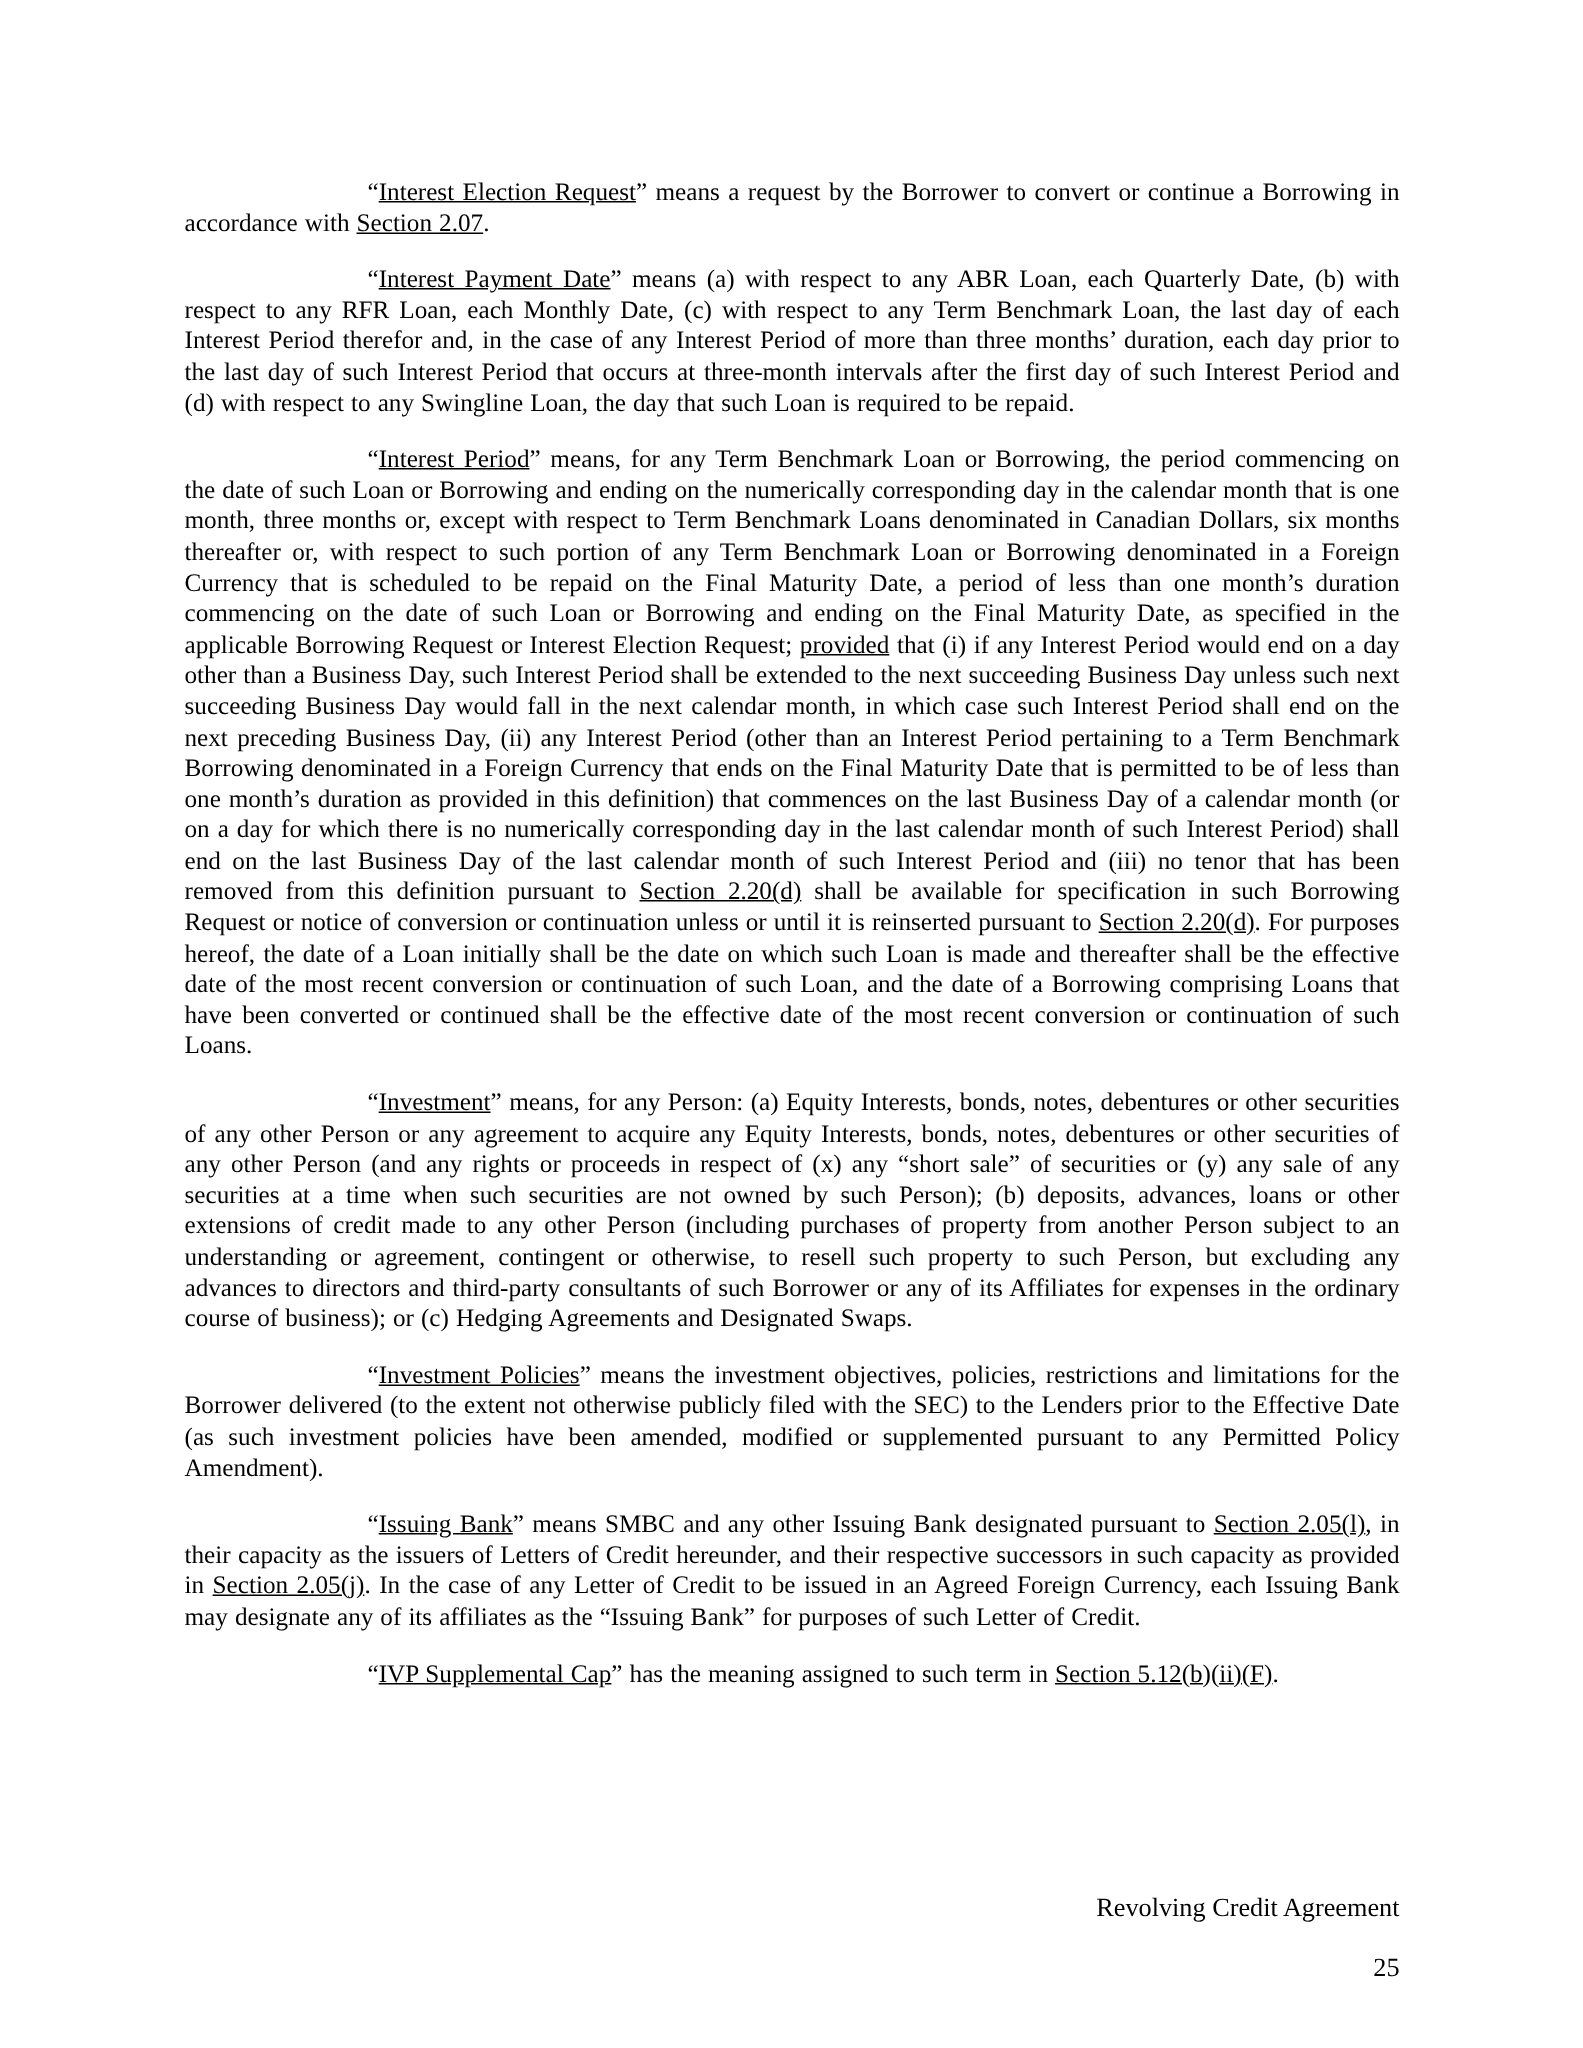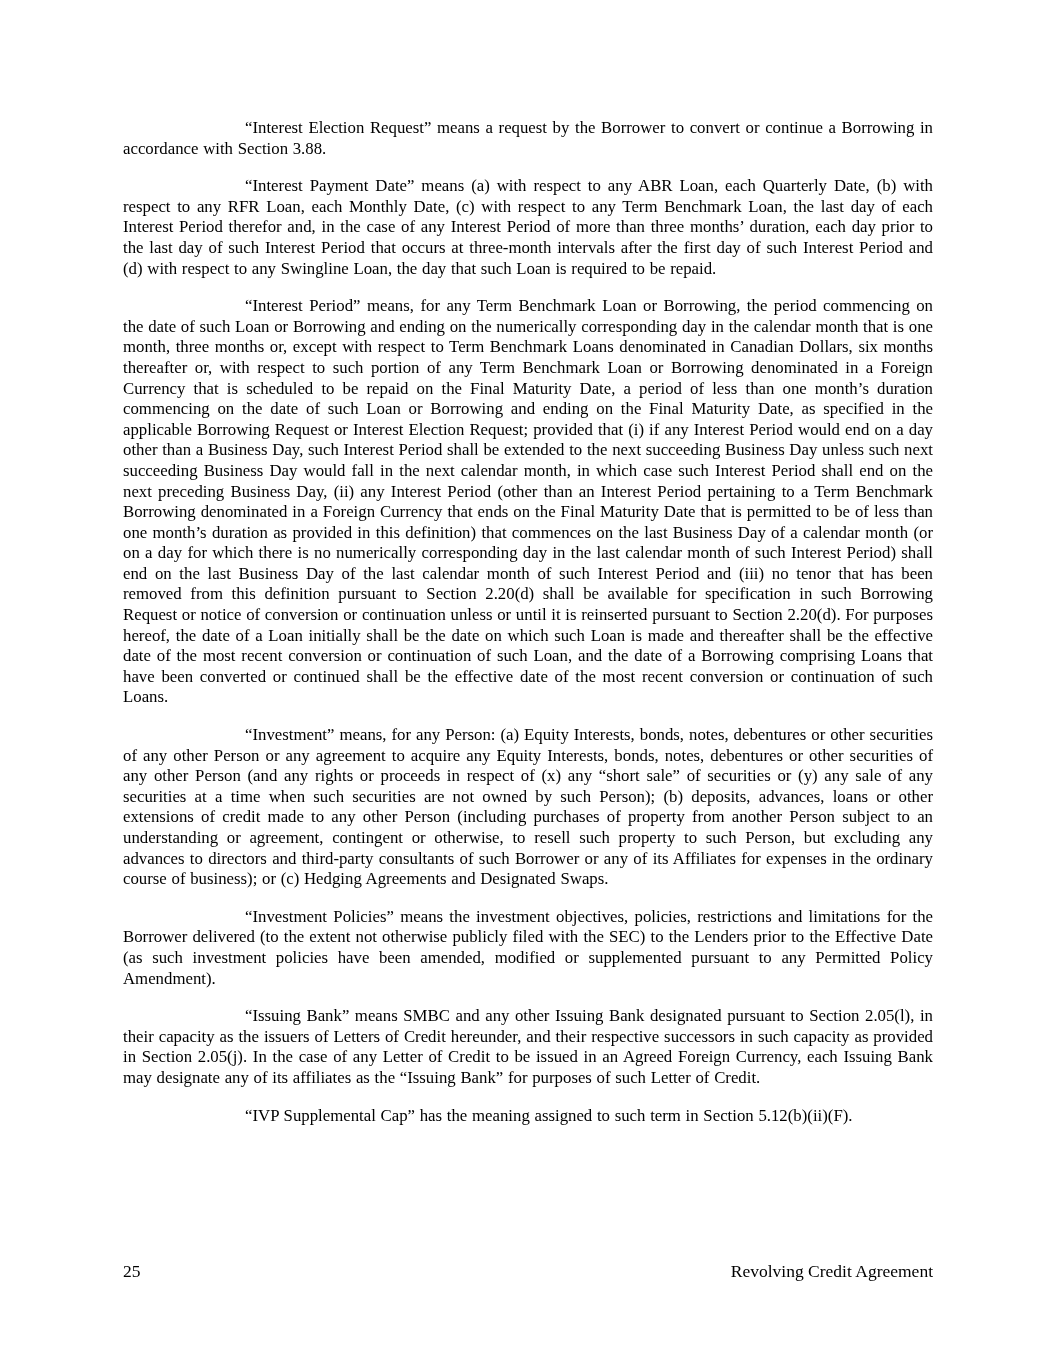--- a/index.html
+++ b/index.html
@@ -19,44 +19,45 @@
     width: 810px;
   }
   .para {
     margin: 0 0 17px 0;
     font-size: 16.8px;
     line-height: 20.6px;
     text-align: justify;
     text-indent: 122px;
     word-spacing: 0.5px;
   }
-  .u { }
+  .u { text-decoration: underline; }
   .footer {
     position: absolute;
     left: 123px;
     top: 1260px;
     width: 810px;
     font-size: 17.5px;
     line-height: 22px;
   }
   .page-num {
     display: block;
-    text-align: left;
+    text-align: right;
+    margin-top: 40px;
   }
   .doc-title {
     position: absolute;
     right: 0;
     top: 0;
   }
 </style>
 </head>
 <body>
 
 <div class="doc-body">
-    <p class="para"><span>“</span><span class="u">Interest Election Request</span><span>” means a request by the Borrower to convert or continue a Borrowing in accordance with </span><span class="u">Section 3.88</span><span>.</span></p>
+    <p class="para"><span>“</span><span class="u">Interest Election Request</span><span>” means a request by the Borrower to convert or continue a Borrowing in accordance with </span><span class="u">Section 2.07</span><span>.</span></p>
     <p class="para"><span>“</span><span class="u">Interest Payment Date</span><span>” means (a) with respect to any ABR Loan, each Quarterly Date, (b) with respect to any RFR Loan, each Monthly Date, (c) with respect to any Term Benchmark Loan, the last day of each Interest Period therefor and, in the case of any Interest Period of more than three months’ duration, each day prior to the last day of such Interest Period that occurs at three-month intervals after the first day of such Interest Period and (d) with respect to any Swingline Loan, the day that such Loan is required to be repaid.</span></p>
     <p class="para"><span>“</span><span class="u">Interest Period</span><span>” means, for any Term Benchmark Loan or Borrowing, the period commencing on the date of such Loan or Borrowing and ending on the numerically corresponding day in the calendar month that is one month, three months or, except with respect to Term Benchmark Loans denominated in Canadian Dollars, six months thereafter or, with respect to such portion of any Term Benchmark Loan or Borrowing denominated in a Foreign Currency that is scheduled to be repaid on the Final Maturity Date, a period of less than one month’s duration commencing on the date of such Loan or Borrowing and ending on the Final Maturity Date, as specified in the applicable Borrowing Request or Interest Election Request; </span><span class="u">provided</span><span> that (i) if any Interest Period would end on a day other than a Business Day, such Interest Period shall be extended to the next succeeding Business Day unless such next succeeding Business Day would fall in the next calendar month, in which case such Interest Period shall end on the next preceding Business Day, (ii) any Interest Period (other than an Interest Period pertaining to a Term Benchmark Borrowing denominated in a Foreign Currency that ends on the Final Maturity Date that is permitted to be of less than one month’s duration as provided in this definition) that commences on the last Business Day of a calendar month (or on a day for which there is no numerically corresponding day in the last calendar month of such Interest Period) shall end on the last Business Day of the last calendar month of such Interest Period and (iii) no tenor that has been removed from this definition pursuant to </span><span class="u">Section 2.20(d)</span><span> shall be available for specification in such Borrowing Request or notice of conversion or continuation unless or until it is reinserted pursuant to </span><span class="u">Section 2.20(d)</span><span>.  For purposes hereof, the date of a Loan initially shall be the date on which such Loan is made and thereafter shall be the effective date of the most recent conversion or continuation of such Loan, and the date of a Borrowing comprising Loans that have been converted or continued shall be the effective date of the most recent conversion or continuation of such Loans.</span></p>
     <p class="para"><span>“</span><span class="u">Investment</span><span>” means, for any Person: (a) Equity Interests, bonds, notes, debentures or other securities of any other Person or any agreement to acquire any Equity Interests, bonds, notes, debentures or other securities of any other Person (and any rights or proceeds in respect of (x) any “short sale” of securities or (y) any sale of any securities at a time when such securities are not owned by such Person); (b) deposits, advances, loans or other extensions of credit made to any other Person (including purchases of property from another Person subject to an understanding or agreement, contingent or otherwise, to resell such property to such Person, but excluding any advances to directors and third-party consultants of such Borrower or any of its Affiliates for expenses in the ordinary course of business); or (c) Hedging Agreements and Designated Swaps.</span></p>
     <p class="para"><span>“</span><span class="u">Investment Policies</span><span>” means the investment objectives, policies, restrictions and limitations for the Borrower delivered (to the extent not otherwise publicly filed with the SEC) to the Lenders prior to the Effective Date (as such investment policies have been amended, modified or supplemented pursuant to any Permitted Policy Amendment).</span></p>
     <p class="para"><span>“</span><span class="u">Issuing Bank</span><span>” means SMBC and any other Issuing Bank designated pursuant to </span><span class="u">Section 2.05(l)</span><span>, in their capacity as the issuers of Letters of Credit hereunder, and their respective successors in such capacity as provided in </span><span class="u">Section 2.05(j)</span><span>.  In the case of any Letter of Credit to be issued in an Agreed Foreign Currency, each Issuing Bank may designate any of its affiliates as the “Issuing Bank” for purposes of such Letter of Credit.</span></p>
     <p class="para"><span>“</span><span class="u">IVP Supplemental Cap</span><span>” has the meaning assigned to such term in </span><span class="u">Section 5.12(b)(ii)(F)</span><span>.</span></p>
   </div>
 
 <div class="footer">
   <span class="page-num">25</span>

